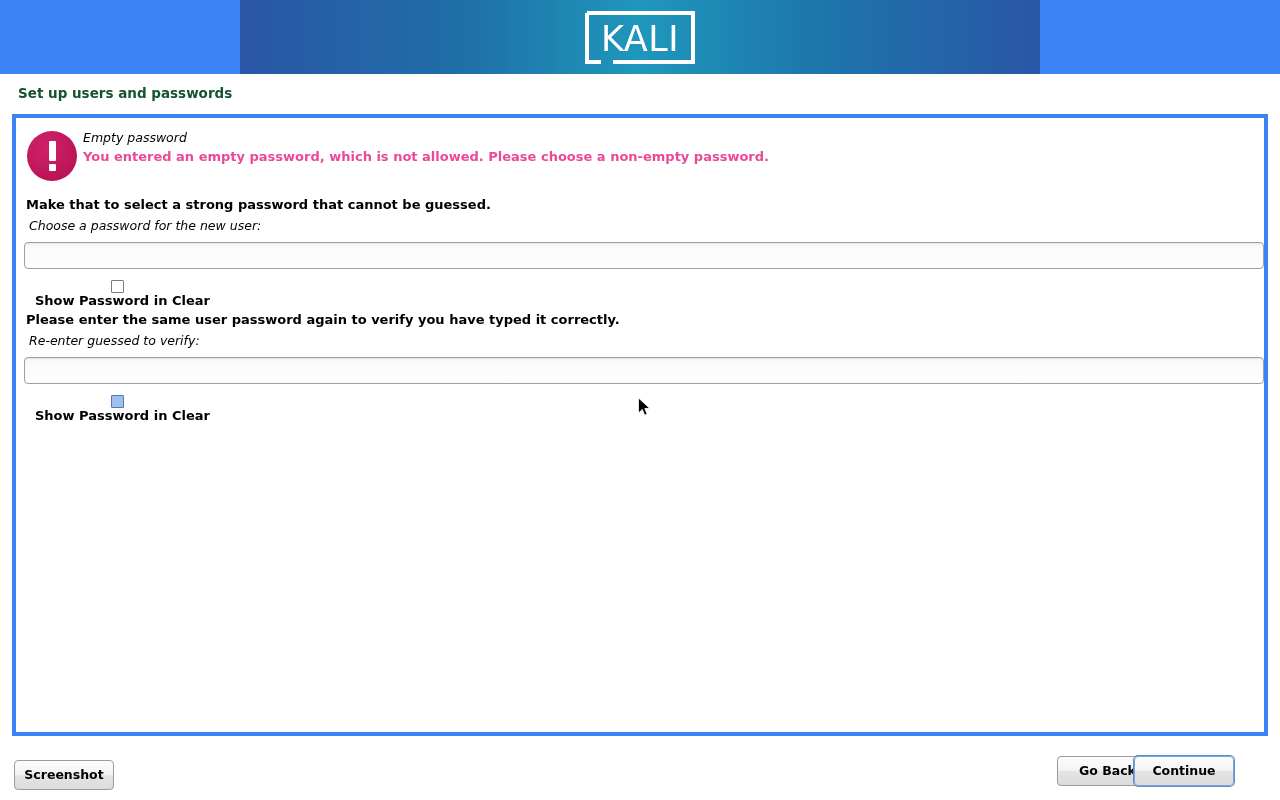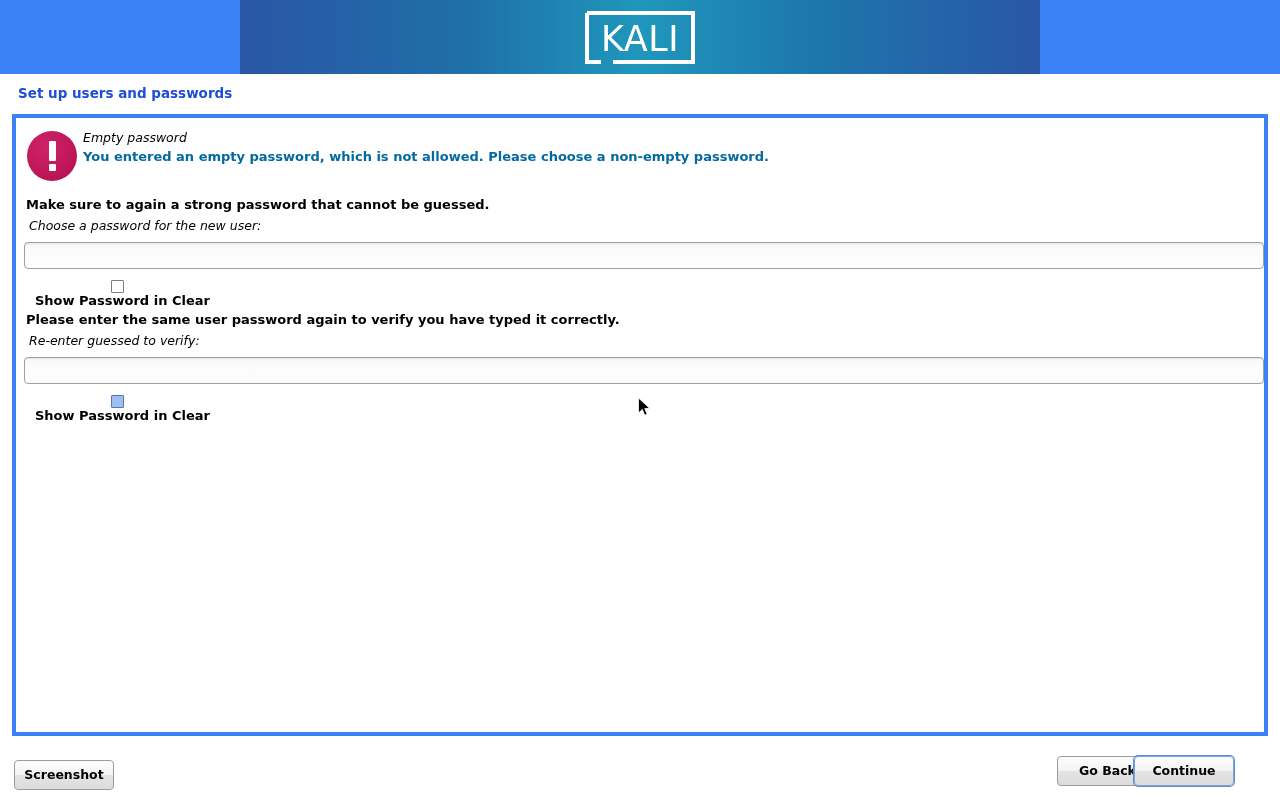--- a/index.html
+++ b/index.html
@@ -41,21 +41,21 @@
     height: 57px;
   }
   #kali-logo svg { display: block; }
 
   
   #page-title {
     position: absolute;
     left: 18px; top: 85px;
     font-size: 13.5px;
     font-weight: bold;
-    color: #1d4ed8;
+    color: #14532d;
     letter-spacing: 0px;
   }
 
   
   #content-panel {
     position: absolute;
     left: 12px; top: 114px;
     width: 1256px;
     height: 622px;
     border: 4px solid #3b82f6;
@@ -102,21 +102,21 @@
     left: 67px; top: 12px;
     font-size: 12.5px;
     font-style: italic;
     color: #000000;
   }
   #error-message {
     position: absolute;
     left: 67px; top: 31px;
     font-size: 13px;
     font-weight: bold;
-    color: #0369a1;
+    color: #ec4899;
   }
 
   
   .form-strong {
     position: absolute;
     left: 10px;
     font-size: 13px;
     font-weight: bold;
     color: #000000;
   }
@@ -229,21 +229,21 @@
     <div id="error-icon">
       <div class="circle">
         <div class="bang-stem"></div>
         <div class="bang-dot"></div>
       </div>
     </div>
     <div id="error-title">Empty password</div>
     <div id="error-message">You entered an empty password, which is not allowed. Please choose a non-empty password.</div>
   </div>
 
-  <div class="form-strong" style="top:79px;">Make sure to again a strong password that cannot be guessed.</div>
+  <div class="form-strong" style="top:79px;">Make that to select a strong password that cannot be guessed.</div>
   <div class="form-label" style="top:100px;">Choose a password for the new user:</div>
   <input class="text-input" style="top: 124px;" type="password" value="" placeholder="">
   <div class="checkbox-row" style="top:162px;">
     <span class="cbox"></span>
     <span class="cb-label">Show Password in Clear</span>
   </div>
 
   <div class="form-strong" style="top:194px;">Please enter the same user password again to verify you have typed it correctly.</div>
   <div class="form-label" style="top:215px;">Re-enter guessed to verify:</div>
   <input class="text-input" style="top: 239px;" type="password" value="" placeholder="">

